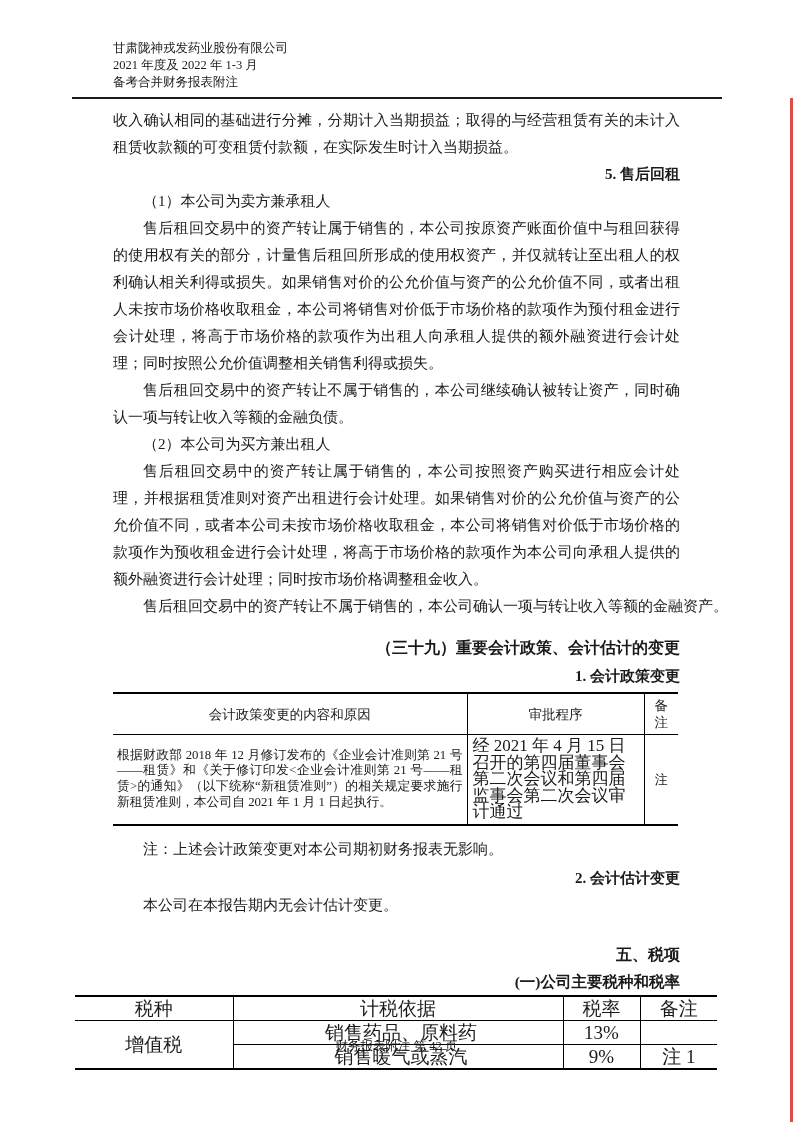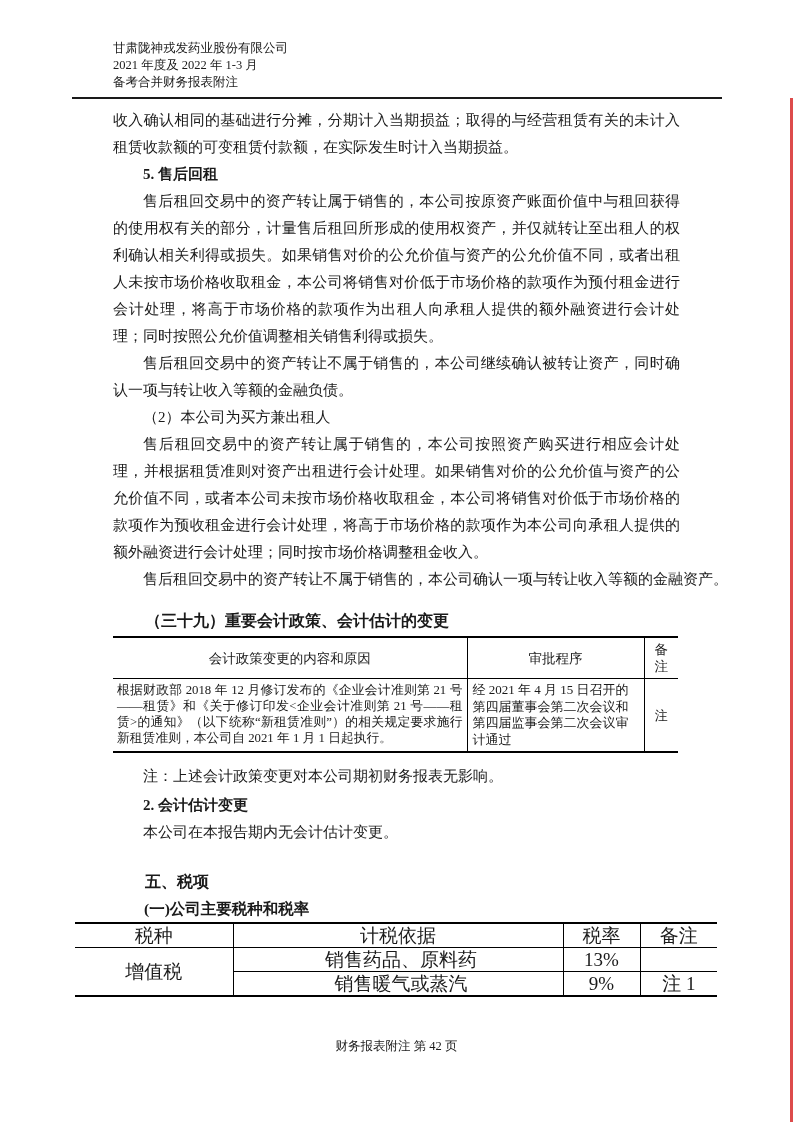--- a/index.html
+++ b/index.html
@@ -23,21 +23,21 @@
   }
   .content {
     position:absolute; left:113px; top:107px; width:567px;
     font-size:15px; line-height:27px;
     text-align:justify;
   }
   .content p { margin:0; }
   .para { text-indent:2em; }
   .para-flush { text-indent:0; }
   .para-nowrap { text-indent:2em; white-space:nowrap; text-align:left; }
-  .h-bold { font-weight:bold; text-indent:2em; text-align:left; }
+  .h-bold { font-weight:bold; text-indent:2em; text-align:right; }
   .h-39 { margin-top:14px !important; font-size:16px; }
   .h-policy { margin-top:2px !important; }
   .h-estimate { margin-top:2px !important; }
   .h-tax { margin-top:22px !important; font-size:16px; }
   .h-tax-sub { font-size:15.5px; text-indent:2em; }
   .note-line { margin-top:10px !important; }
 
   table { border-collapse:collapse; table-layout:fixed; }
   .policy-table {
     width:565px; margin-top:2px;
@@ -45,21 +45,21 @@
     font-size:13.5px; line-height:17px; text-align:center;
   }
   .policy-table th, .policy-table td { border:1px solid #000; font-weight:normal; padding:2px 4px; }
   .policy-table tr > *:first-child { border-left:none; }
   .policy-table tr > *:last-child { border-right:none; }
   .policy-table thead th { padding:3px 4px; }
   .policy-table td.cell-long {
     font-size:12.8px; line-height:15.8px; text-align:justify; text-indent:0; padding:3px 4px;margin-left:17px;
   }
   .policy-table td.cell-approval {
-    font-size:13px; line-height:16.5px; text-align:left; padding:3px 5px;
+    font-size:17px; line-height:16.5px; text-align:left; padding:3px 5px;
   }
   .policy-table td.cell-note { text-align:center; font-size:13px; }
 
   .tax-table {
     width:642px; margin-left:-38px; margin-top:0;
     border-top:2.5px solid #000; border-bottom:2.5px solid #000;
     font-size:19px; line-height:17px; text-align:center;
   }
   .tax-table th, .tax-table td { border:1px solid #000; font-weight:normal; padding:3px 4px; }
   .tax-table tr > *:first-child { border-left:none; }
@@ -84,33 +84,35 @@
     <div>备考合并财务报表附注</div>
   </div>
   <div class="header-rule"></div>
 
   <div class="content">
 
     <p class="para-flush">收入确认相同的基础进行分摊，分期计入当期损益；取得的与经营租赁有关的未计入租赁收款额的可变租赁付款额，在实际发生时计入当期损益。</p>
 
     <p class="h-bold">5. 售后回租</p>
 
+    <p class="para">（1）本公司为卖方兼承租人</p>
 
     <p class="para">售后租回交易中的资产转让属于销售的，本公司按原资产账面价值中与租回获得的使用权有关的部分，计量售后租回所形成的使用权资产，并仅就转让至出租人的权利确认相关利得或损失。如果销售对价的公允价值与资产的公允价值不同，或者出租人未按市场价格收取租金，本公司将销售对价低于市场价格的款项作为预付租金进行会计处理，将高于市场价格的款项作为出租人向承租人提供的额外融资进行会计处理；同时按照公允价值调整相关销售利得或损失。</p>
 
     <p class="para">售后租回交易中的资产转让不属于销售的，本公司继续确认被转让资产，同时确认一项与转让收入等额的金融负债。</p>
 
     <p class="para">（2）本公司为买方兼出租人</p>
 
     <p class="para">售后租回交易中的资产转让属于销售的，本公司按照资产购买进行相应会计处理，并根据租赁准则对资产出租进行会计处理。如果销售对价的公允价值与资产的公允价值不同，或者本公司未按市场价格收取租金，本公司将销售对价低于市场价格的款项作为预收租金进行会计处理，将高于市场价格的款项作为本公司向承租人提供的额外融资进行会计处理；同时按市场价格调整租金收入。</p>
 
     <p class="para-nowrap">售后租回交易中的资产转让不属于销售的，本公司确认一项与转让收入等额的金融资产。</p>
 
     <p class="h-bold h-39">（三十九）重要会计政策、会计估计的变更</p>
 
+    <p class="h-bold h-policy">1. 会计政策变更</p>
 
     <table class="policy-table">
       <colgroup>
           <col style="width:354px">
           <col style="width:177px">
           <col style="width:34px">
         </colgroup>
       <thead>
         <tr>
           <th>会计政策变更的内容和原因</th>

